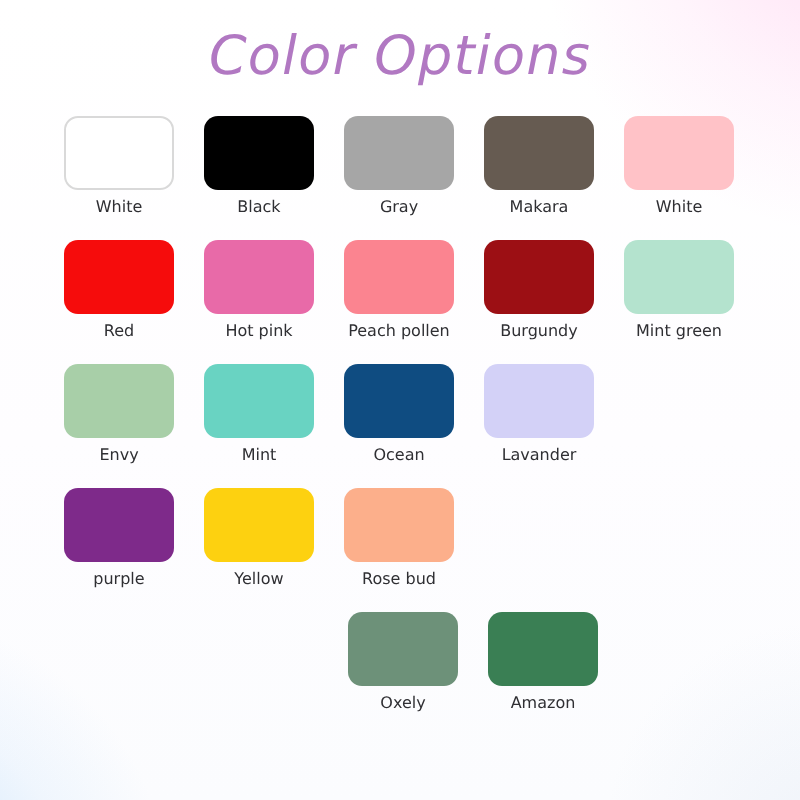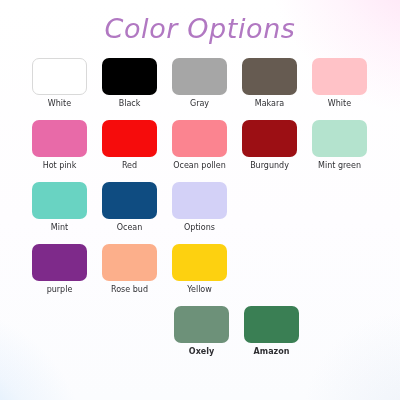--- a/index.html
+++ b/index.html
@@ -50,21 +50,20 @@
   }
 
   .row {
     display: flex;
     flex-direction: row;
     height: 62px;
   }
   .row.row-last {
     justify-content: flex-start;
     padding-left: 142px;
-    font-weight: bold;
   }
 
   .cell {
     width: 55px;
     margin-right: 15px;
     display: flex;
     flex-direction: column;
     align-items: center;
   }
   .cell:last-child {
@@ -116,66 +115,70 @@
           <div class="swatch" style="background-color: rgb(102, 91, 81);"></div>
           <div class="label">Makara</div>
         </div>
         <div class="cell">
           <div class="swatch" style="background-color: rgb(255, 194, 199);"></div>
           <div class="label">White</div>
         </div>
       </div>
       <div class="row">
         <div class="cell">
+          <div class="swatch" style="background-color: rgb(246, 12, 12);"></div>
+          <div class="label">Red</div>
+        </div>
+        <div class="cell">
           <div class="swatch" style="background-color: rgb(232, 106, 168);"></div>
           <div class="label">Hot pink</div>
         </div>
         <div class="cell">
-          <div class="swatch" style="background-color: rgb(246, 12, 12);"></div>
-          <div class="label">Red</div>
-        </div>
-        <div class="cell">
           <div class="swatch" style="background-color: rgb(251, 132, 144);"></div>
-          <div class="label">Ocean pollen</div>
+          <div class="label">Peach pollen</div>
         </div>
         <div class="cell">
           <div class="swatch" style="background-color: rgb(156, 15, 20);"></div>
           <div class="label">Burgundy</div>
         </div>
         <div class="cell">
           <div class="swatch" style="background-color: rgb(180, 227, 206);"></div>
           <div class="label">Mint green</div>
         </div>
       </div>
       <div class="row">
         <div class="cell">
+          <div class="swatch" style="background-color: rgb(168, 207, 168);"></div>
+          <div class="label">Envy</div>
+        </div>
+        <div class="cell">
           <div class="swatch" style="background-color: rgb(105, 211, 194);"></div>
           <div class="label">Mint</div>
         </div>
         <div class="cell">
           <div class="swatch" style="background-color: rgb(15, 76, 129);"></div>
           <div class="label">Ocean</div>
         </div>
         <div class="cell">
           <div class="swatch" style="background-color: rgb(211, 209, 247);"></div>
-          <div class="label">Options</div>
+          <div class="label">Lavander</div>
         </div>
       </div>
       <div class="row">
         <div class="cell">
           <div class="swatch" style="background-color: rgb(126, 42, 138);"></div>
           <div class="label">purple</div>
         </div>
         <div class="cell">
+          <div class="swatch" style="background-color: rgb(253, 209, 16);"></div>
+          <div class="label">Yellow</div>
+        </div>
+        <div class="cell">
           <div class="swatch" style="background-color: rgb(252, 175, 139);"></div>
           <div class="label">Rose bud</div>
-        </div>
-        <div class="cell">
-          <div class="swatch" style="background-color: rgb(253, 209, 16);"></div>
-          <div class="label">Yellow</div>
         </div>
       </div>
       <div class="row row-last">
         <div class="cell">
           <div class="swatch" style="background-color: rgb(109, 145, 121);"></div>
           <div class="label">Oxely</div>
         </div>
         <div class="cell">
           <div class="swatch" style="background-color: rgb(58, 127, 84);"></div>
           <div class="label">Amazon</div>

